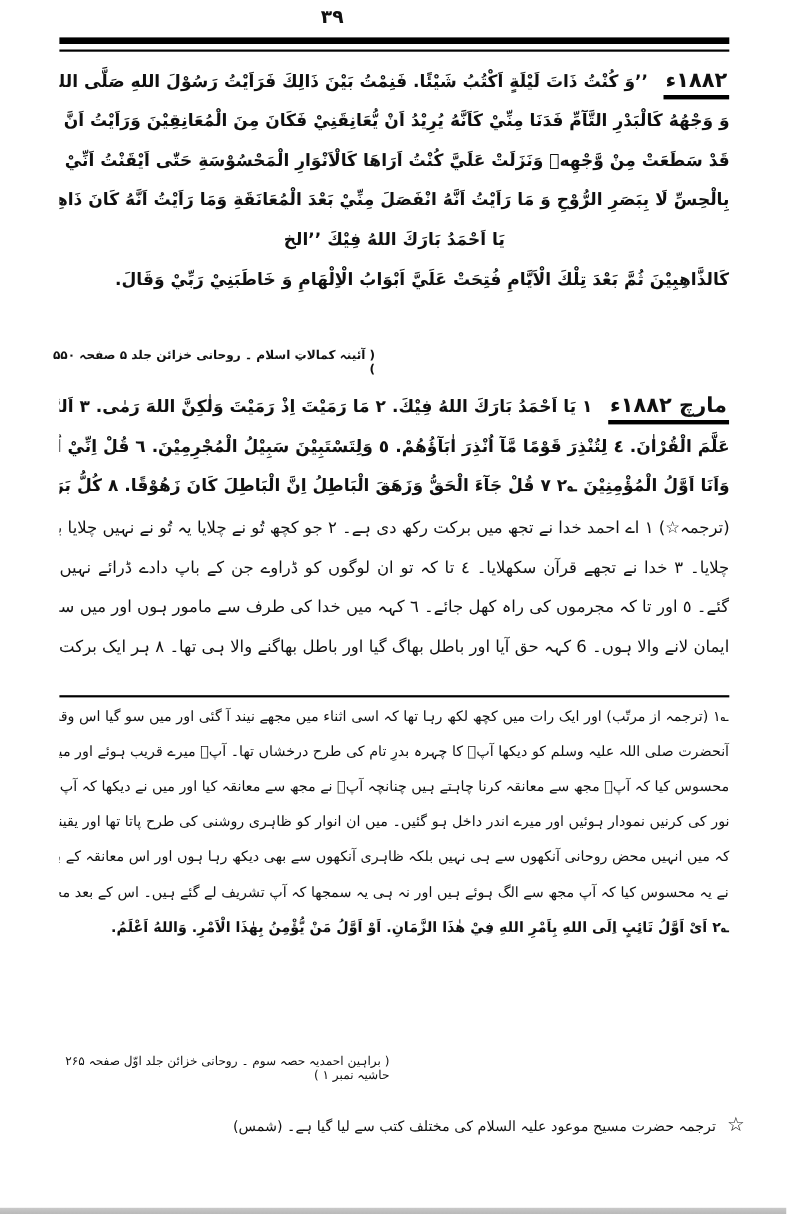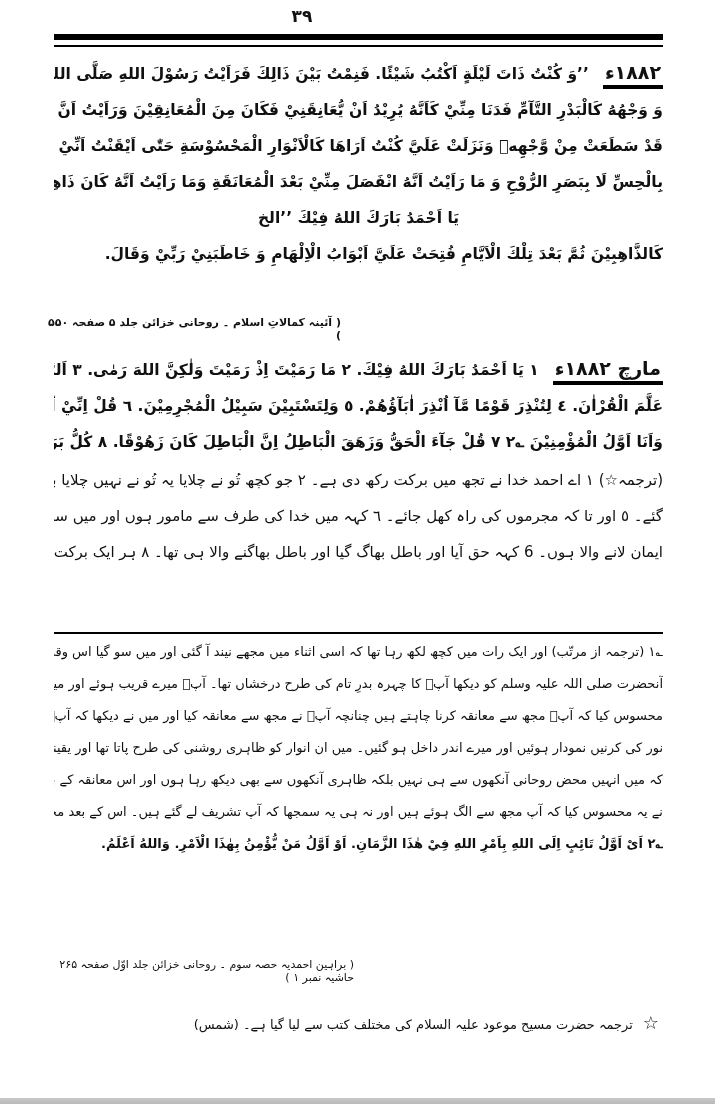--- a/index.html
+++ b/index.html
@@ -27,21 +27,21 @@
     line-height: 26px; margin-left: 14px; padding: 0 2px;
   }
   .citation {
     position: absolute; direction: rtl; font-size: 11px; font-weight: bold;
     font-family: "DejaVu Sans", sans-serif;
   }
   .urdu .line { font-weight: normal; font-size: 15px; }
   .fn .line { font-weight: normal; font-size: 13px; height: 32px; line-height: 32px; }
   .footnote-rule { position: absolute; left: 54px; width: 609px; top: 632px; height: 2px; background: #000; }
   .star-note {
-    position: absolute; top: 1012px; left: 50px; width: 609px; direction: rtl;
+    position: absolute; top: 1012px; left: 68px; width: 609px; direction: rtl;
     font-size: 13px; font-family: "DejaVu Sans", sans-serif; text-align: right;
   }
   .bottom-bar {
     position: absolute; left: 0; top: 1098px; width: 715px; height: 6px;
     background: linear-gradient(#c9c9c9, #b8b8b8);
   }
 </style>
 </head>
 <body>
 
@@ -64,20 +64,21 @@
 <div class="text-block" style="top:352px;">
   <div class="line">
     <span class="date-label">مارچ ۱۸۸۲ء</span><span>١ يَا اَحْمَدُ بَارَكَ اللهُ فِيْكَ. ٢ مَا رَمَيْتَ اِذْ رَمَيْتَ وَلٰكِنَّ اللهَ رَمٰى. ٣ اَلرَّحْمٰنُ</span>
   </div>
   <div class="line">عَلَّمَ الْقُرْاٰنَ. ٤ لِتُنْذِرَ قَوْمًا مَّآ اُنْذِرَ اٰبَآؤُهُمْ. ٥ وَلِتَسْتَبِيْنَ سَبِيْلُ الْمُجْرِمِيْنَ. ٦ قُلْ اِنِّيْ اُمِرْتُ</div>
   <div class="line">وَاَنَا اَوَّلُ الْمُؤْمِنِيْنَ ؎٢ ٧ قُلْ جَآءَ الْحَقُّ وَزَهَقَ الْبَاطِلُ اِنَّ الْبَاطِلَ كَانَ زَهُوْقًا. ٨ كُلُّ بَرَكَةٍ مِّنْ مُّحَمَّدٍ</div>
 </div>
 
 <div class="text-block urdu" style="top:462px;">
   <div class="line">(ترجمہ☆) ١ اے احمد خدا نے تجھ میں برکت رکھ دی ہے۔ ٢ جو کچھ تُو نے چلایا یہ تُو نے نہیں چلایا بلکہ خدا نے</div>
+  <div class="line">چلایا۔ ٣ خدا نے تجھے قرآن سکھلایا۔ ٤ تا کہ تو ان لوگوں کو ڈراوے جن کے باپ دادے ڈرائے نہیں</div>
   <div class="line">گئے۔ ٥ اور تا کہ مجرموں کی راہ کھل جائے۔ ٦ کہہ میں خدا کی طرف سے مامور ہوں اور میں سب سے پہلے</div>
   <div class="line">ایمان لانے والا ہوں۔ 6 کہہ حق آیا اور باطل بھاگ گیا اور باطل بھاگنے والا ہی تھا۔ ٨ ہر ایک برکت</div>
 </div>
 
 <div class="footnote-rule"></div>
 
 <div class="text-block fn" style="top:636px;">
   <div class="line">؎١ (ترجمہ از مرتّب) اور ایک رات میں کچھ لکھ رہا تھا کہ اسی اثناء میں مجھے نیند آ گئی اور میں سو گیا اس وقت میں نے</div>
   <div class="line">آنحضرت صلی اللہ علیہ وسلم کو دیکھا آپؐ کا چہرہ بدرِ تام کی طرح درخشاں تھا۔ آپؐ میرے قریب ہوئے اور میں نے ایسا</div>
   <div class="line">محسوس کیا کہ آپؐ مجھ سے معانقہ کرنا چاہتے ہیں چنانچہ آپؐ نے مجھ سے معانقہ کیا اور میں نے دیکھا کہ آپؐ کے چہرہ سے</div>

